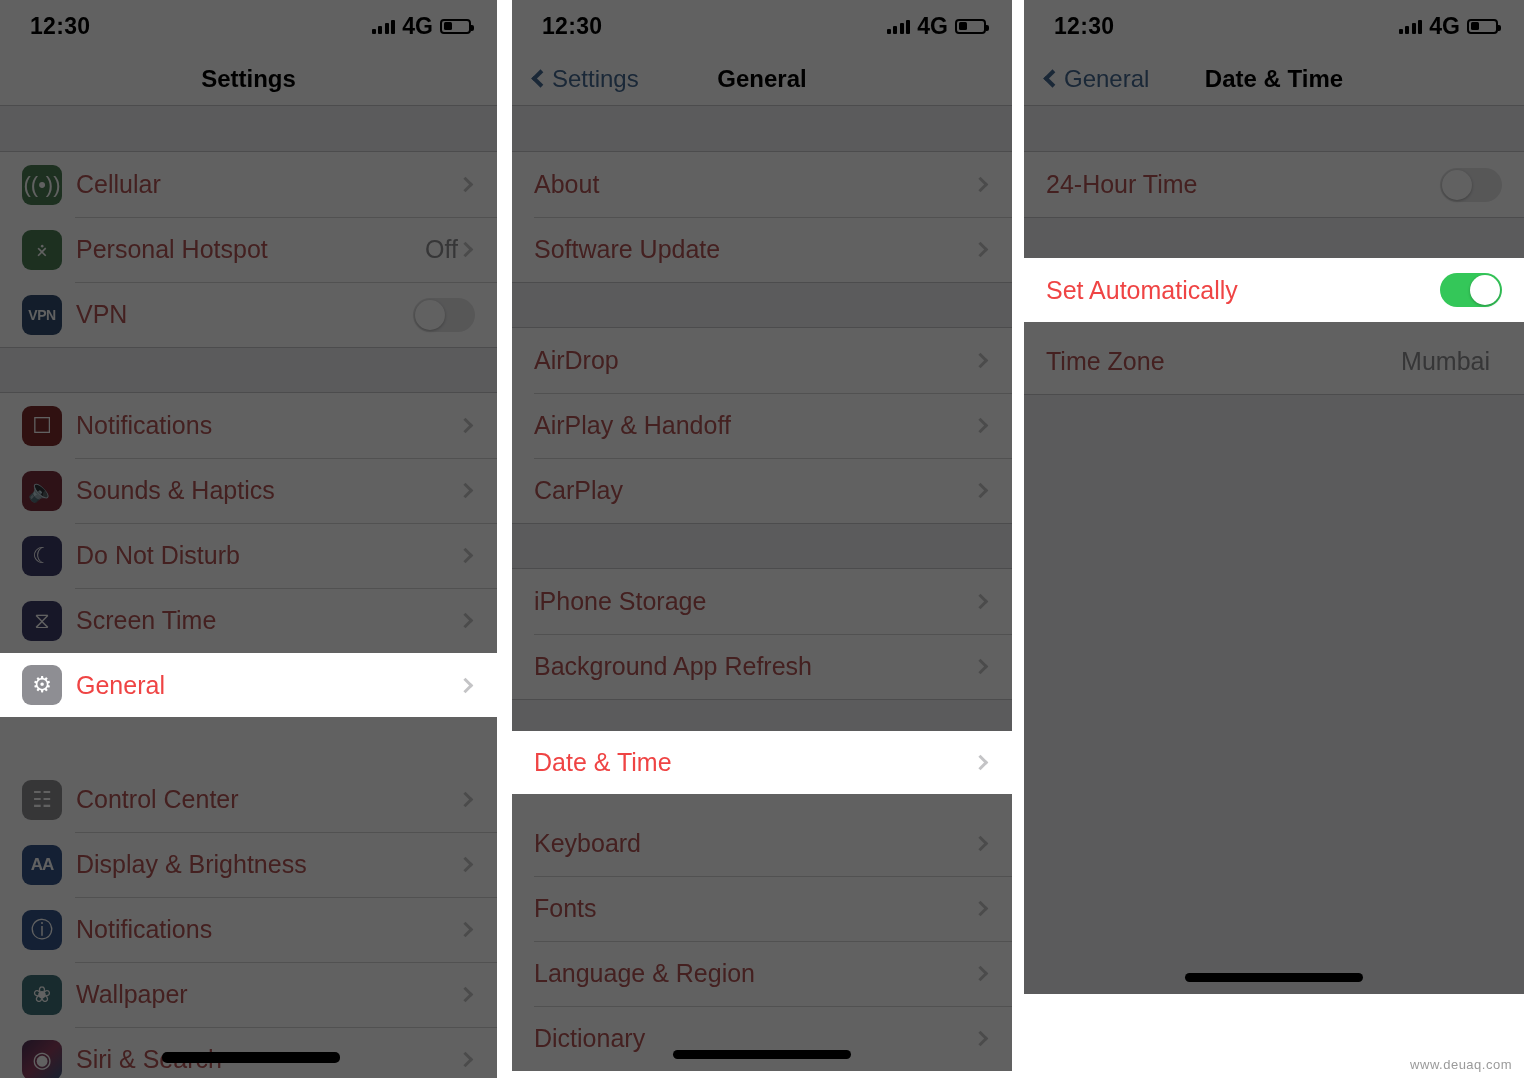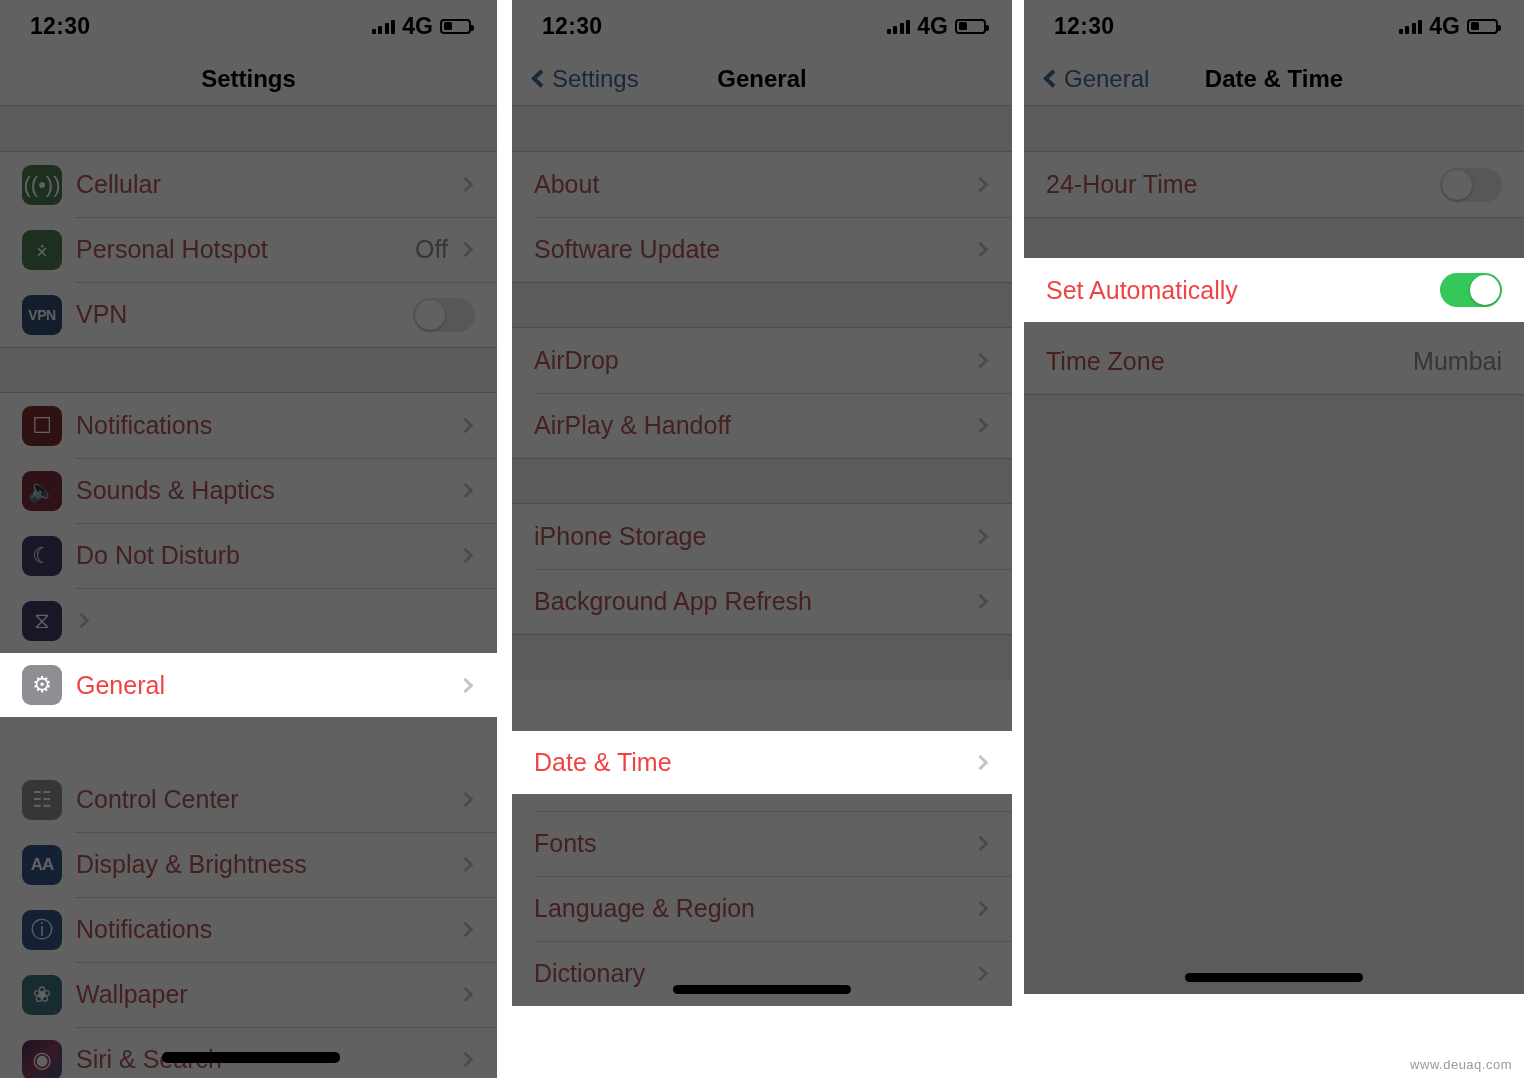--- a/index.html
+++ b/index.html
@@ -100,21 +100,21 @@
     height: 1px; background: #d4d4d6;
   }
   .row.ind + .row::before { left: 75px; }
   .row .ico {
     width: 40px; height: 40px; border-radius: 9px;
     flex: 0 0 auto; margin-right: 14px;
     display: flex; align-items: center; justify-content: center;
     color: #fff;
   }
   .row .label { font-size: 25px; color: #ef4444; flex: 1 1 auto; white-space: nowrap; }
-  .row .value { font-size: 25px; color: #8e8e93; margin-right: 12px; }
+  .row .value { font-size: 25px; color: #8e8e93; margin-right: 2px; }
   .chev-right {
     width: 11px; height: 11px;
     border-top: 3px solid #c4c4c6;
     border-right: 3px solid #c4c4c6;
     transform: rotate(45deg);
     margin-right: 26px;
     flex: 0 0 auto;
   }
   .toggle {
     width: 62px; height: 34px; border-radius: 17px;
@@ -225,20 +225,21 @@
           <span class="ico" style="background:#3a3a8c">
               <span class="g">☾</span>
             </span>
           <span class="label">Do Not Disturb</span>
           <span class="chev-right"></span>
         </div>
         <div class="row ind">
           <span class="ico" style="background:#3a3a8c">
               <span class="g">⧖</span>
             </span>
+          <span class="label">Screen Time</span>
           <span class="chev-right"></span>
         </div>
 
         <div class="gap nb"></div>
 
         <div style="height:68px"></div>
 
         <div class="row ind">
           <span class="ico" style="background:#8e8e93">
               <span class="g">☷</span>
@@ -328,20 +329,24 @@
 
         <div class="gap"></div>
         <div class="row">
           <span class="label">AirDrop</span>
           <span class="chev-right"></span>
         </div>
         <div class="row">
           <span class="label">AirPlay &amp; Handoff</span>
           <span class="chev-right"></span>
         </div>
+        <div class="row">
+          <span class="label">CarPlay</span>
+          <span class="chev-right"></span>
+        </div>
 
         <div class="gap"></div>
         <div class="row">
           <span class="label">iPhone Storage</span>
           <span class="chev-right"></span>
         </div>
         <div class="row">
           <span class="label">Background App Refresh</span>
           <span class="chev-right"></span>
         </div>
@@ -413,21 +418,21 @@
           <span class="toggle">
               <span class="knob"></span>
             </span>
         </div>
         <div class="gap nb"></div>
 
         <div style="height:66px"></div>
 
         <div class="row">
           <span class="label">Time Zone</span>
-          <span class="value" style="margin-right:22px">Mumbai</span>
+          <span class="value" style="margin-right:34px">Mumbai</span>
         </div>
         <div style="height:600px; background:#efeff4; border-top:1px solid #c8c7cc;"></div>
       </div>
       <div class="home-ind">
           <i></i>
         </div>
     </div>
 
     <div class="hl" style="position:absolute; left:0; right:0; top:258px; height:64px;">
       <div class="row" style="height:64px;">

